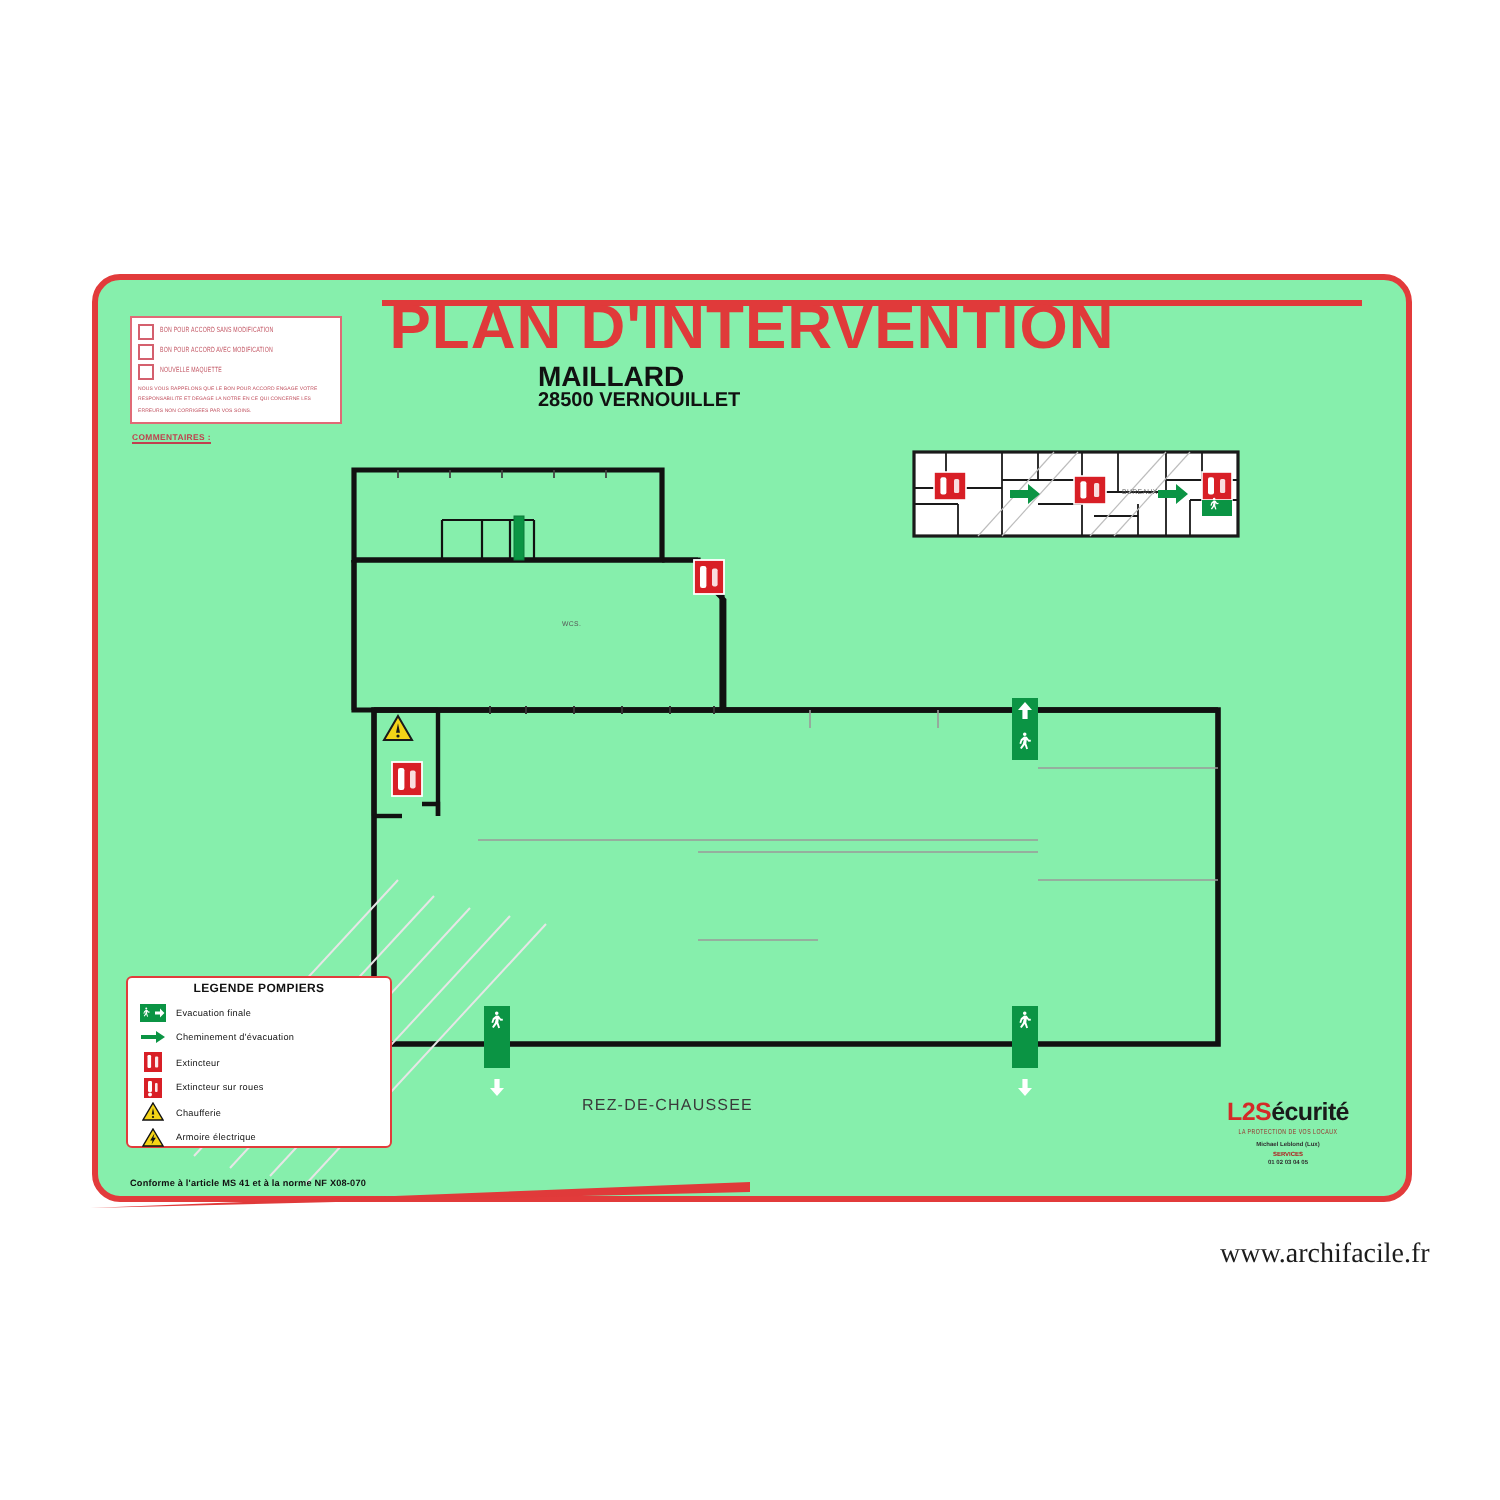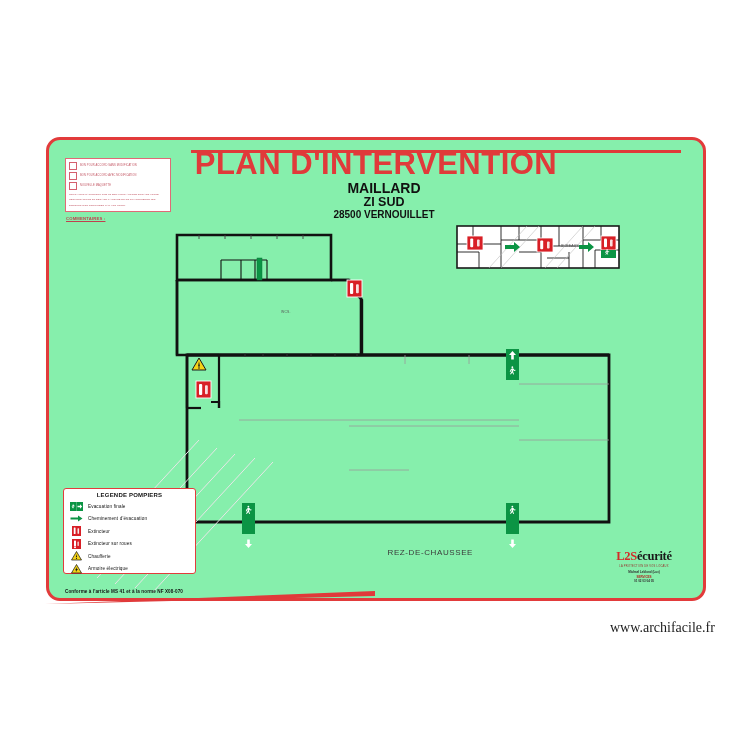--- a/index.html
+++ b/index.html
@@ -15,21 +15,21 @@
   
   #plan-title{
     position:absolute;left:0;right:0;top:6px;text-align:center;
     font-size:31px;font-weight:bold;color:#e03a3a;letter-spacing:.5px;
     font-family:"Liberation Sans",sans-serif;
   }
   #title-rule{
     position:absolute;left:142px;top:10px;width:490px;height:3px;background:#e03a3a;
   }
   #site-block{
-    position:absolute;left:220px;top:41px;width:230px;text-align:center;color:#111;
+    position:absolute;left:220px;top:41px;width:230px;text-align:left;color:#111;
     line-height:1.08;
   }
   #site-block .ln1{font-size:14px;font-weight:bold;}
   #site-block .ln2{font-size:12.5px;font-weight:bold;}
   #site-block .ln3{font-size:10px;font-weight:bold;}
 
   
   #approval-box{
     position:absolute;left:16px;top:18px;width:106px;height:54px;
     border:1px solid #e06a76;background:#fff;box-sizing:border-box;padding:2px 3px;
@@ -65,53 +65,52 @@
   #conformity{
     position:absolute;left:16px;bottom:4px;font-size:4.6px;font-weight:bold;color:#111;
     letter-spacing:.1px;
   }
   #footer-swoosh{
     position:absolute;left:-4px;bottom:-6px;width:330px;height:14px;overflow:hidden;
   }
 
   
   #logo-block{position:absolute;right:16px;bottom:14px;width:86px;text-align:center;}
-  #logo-mark{font-size:12.5px;font-weight:bold;color:#1a1a1a;letter-spacing:-.3px;line-height:1;font-family:Liberation Serif, serif;}
+  #logo-mark{font-size:12.5px;font-weight:bold;color:#1a1a1a;letter-spacing:-.3px;line-height:1;}
   #logo-mark .red{color:#d42a28;}
   #logo-tag{font-size:2.6px;color:#9a2a28;letter-spacing:.25px;margin-top:1.5px;
     transform:scaleY(1.4);transform-origin:center top;}
   #logo-addr{font-size:3px;color:#303030;line-height:1.55;margin-top:3px;font-weight:bold;}
   #logo-addr .hl{color:#b02020;}
 
   
   #site-url{
     position:absolute;left:610px;top:620px;font-size:14px;color:#1c1c1c;
     font-family:Liberation Serif, serif;
   }
 
   
   #floor-label{
-    position:absolute;left:254px;top:408px;width:170px;text-align:right;
+    position:absolute;left:242px;top:408px;width:170px;text-align:left;
     font-size:8px;color:#3a3a3a;letter-spacing:.6px;
   }
 
   
   .plan-room-lbl{position:absolute;font-size:3.4px;color:#555;letter-spacing:.2px;}
 </style>
 </head>
 <body>
 
 <div id="plan-frame">
 
   <div id="title-rule"></div>
   <div id="plan-title">PLAN D'INTERVENTION</div>
 
   <div id="site-block">
     <div class="ln1">MAILLARD</div>
-    <div class="ln2">ZI SUD</div>
     <div class="ln3">28500 VERNOUILLET</div>
   </div>
 
   <div id="approval-box">
     <div class="approval-row">
       <span class="approval-chk"></span>
       <span class="approval-lbl">BON POUR ACCORD SANS MODIFICATION</span>
     </div>
     <div class="approval-row">
       <span class="approval-chk"></span>

